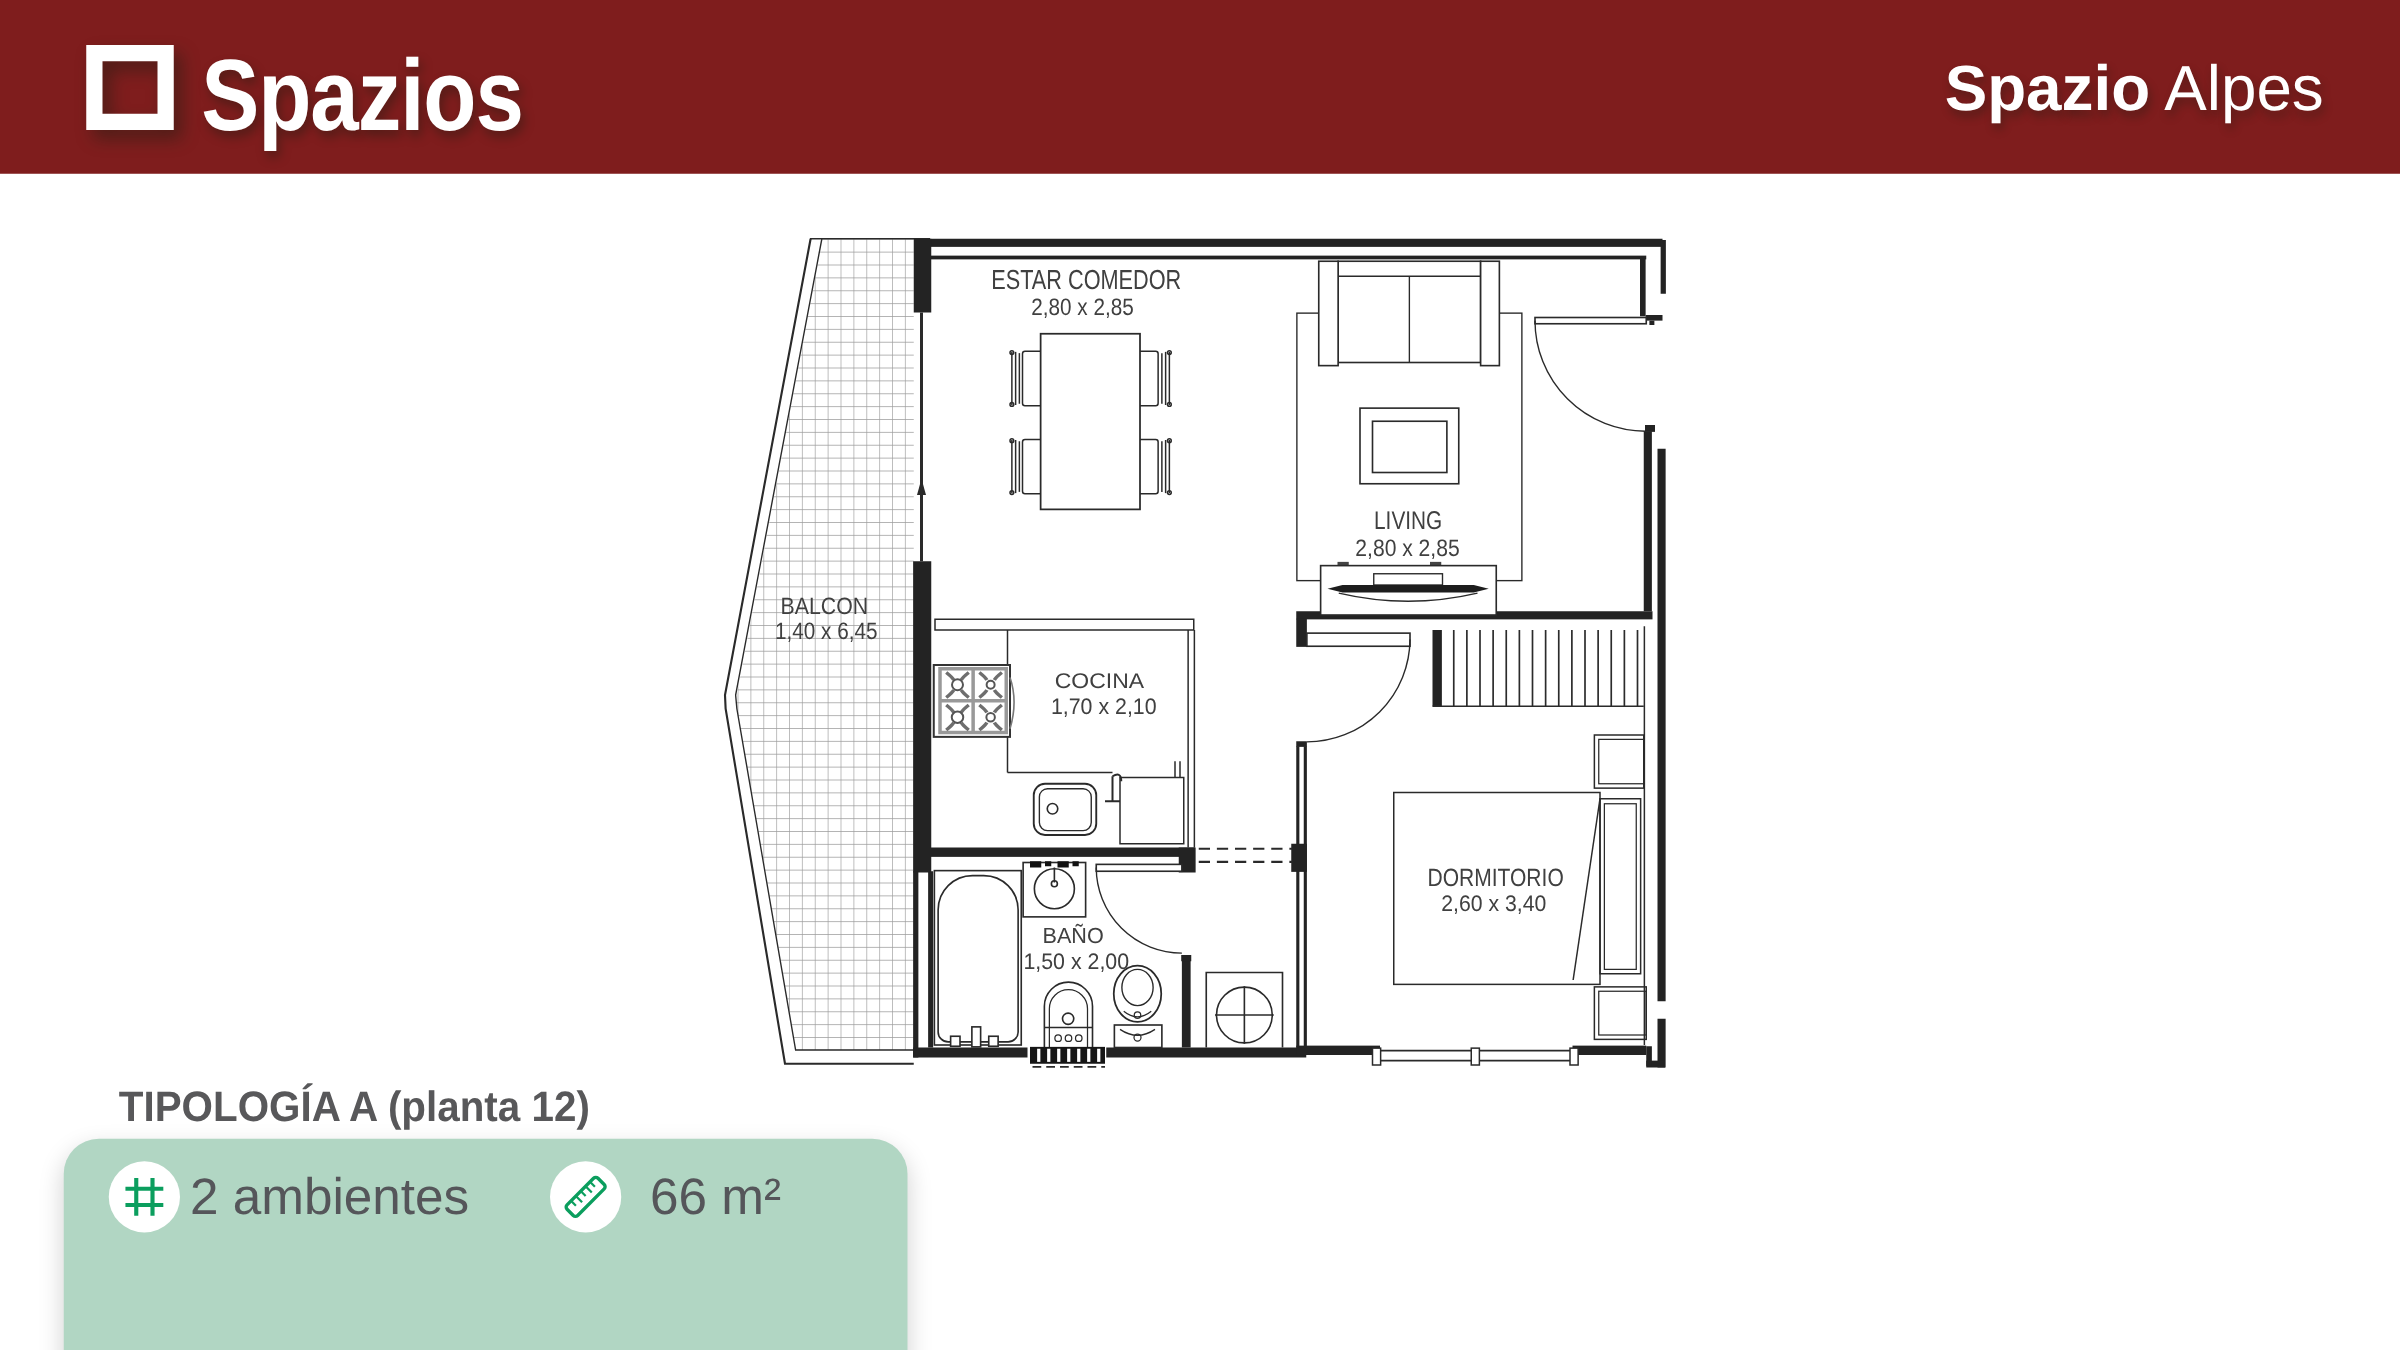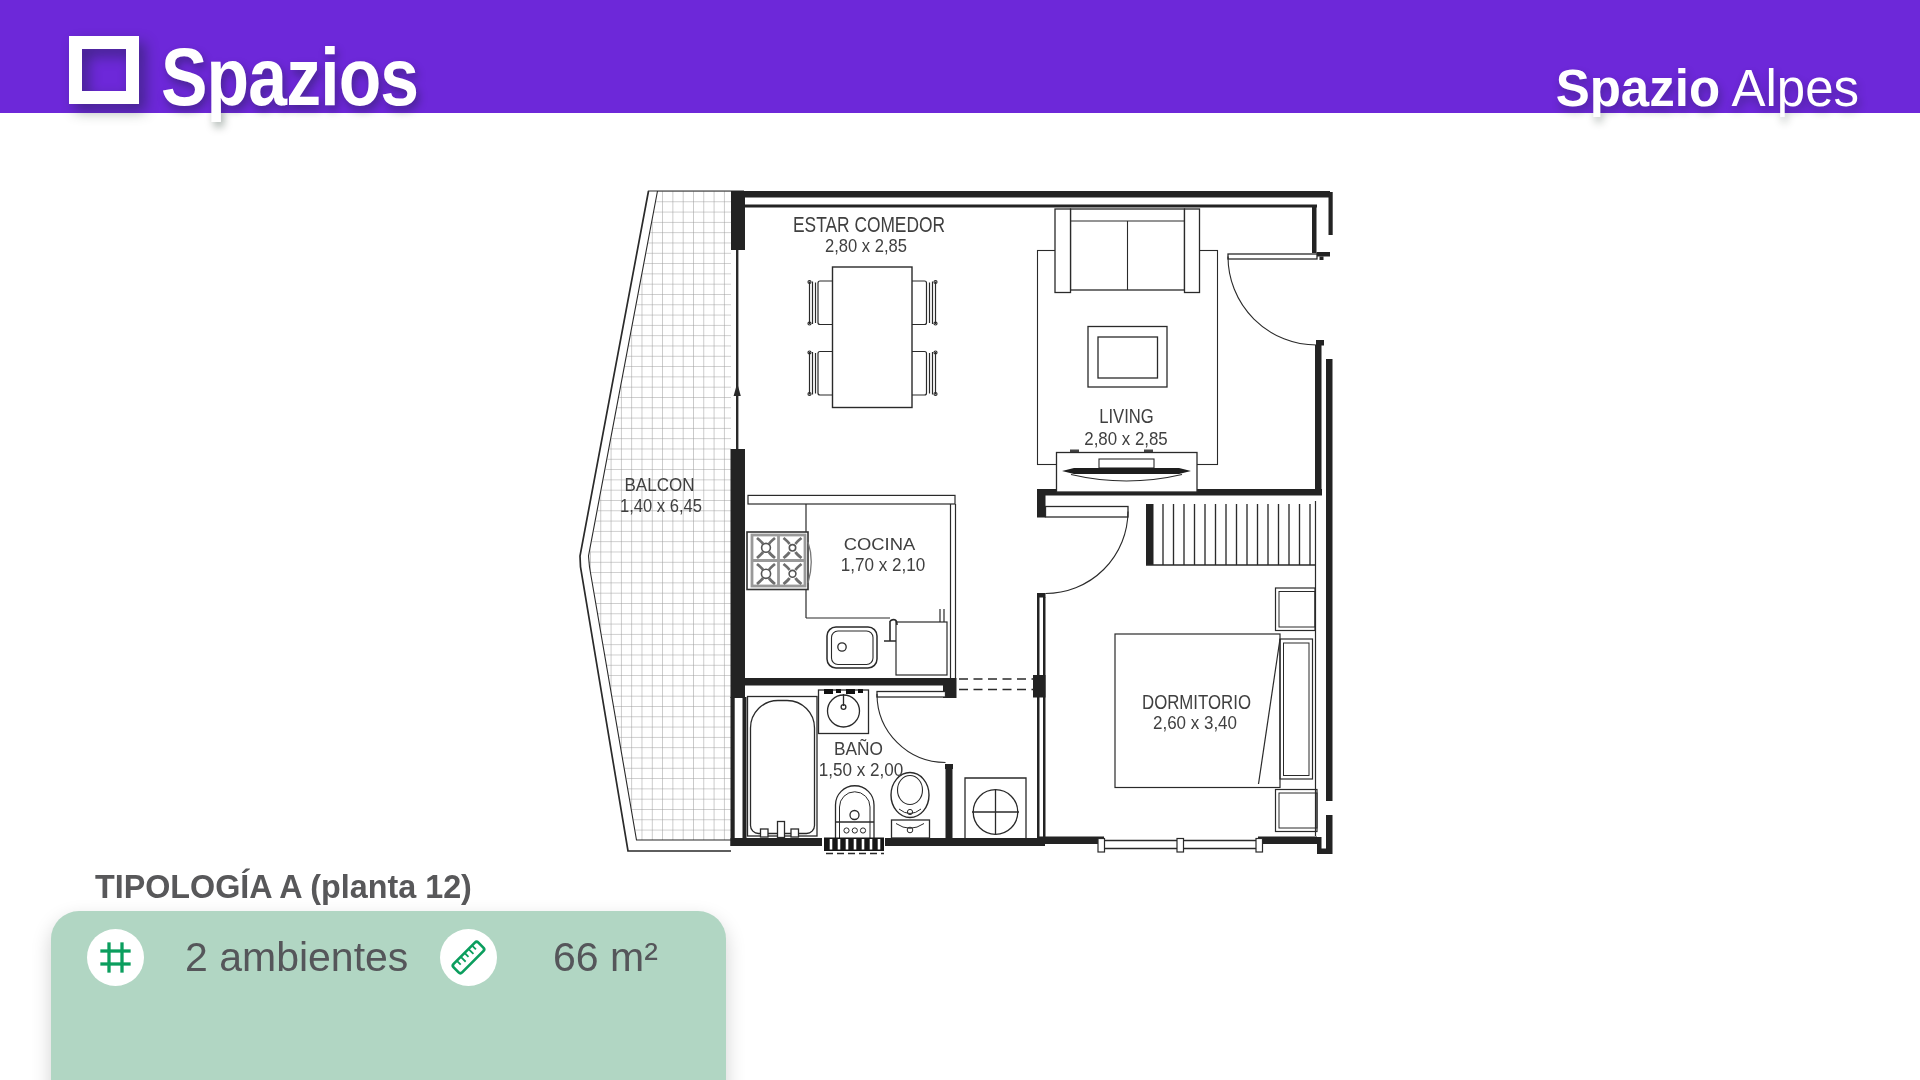--- a/index.html
+++ b/index.html
@@ -1,29 +1,29 @@
 <!DOCTYPE html>
 <html><head>
 <meta charset="utf-8">
 <style>
   html,body{margin:0;padding:0;width:1920px;height:1080px;overflow:hidden;background:#fff;
     font-family:"Liberation Sans", sans-serif;}
   .abs{position:absolute;}
-  #header{position:absolute;left:0;top:0;width:1920px;height:113px;background:#6d28d9;}
+  #header{position:absolute;left:0;top:0;width:1920px;height:139px;background:#7f1d1d;}
   #logo{position:absolute;left:69px;top:36px;width:70px;height:68px;border:13px solid #fff;box-sizing:border-box;filter:drop-shadow(6px 7px 7px rgba(0,30,15,0.4));}
   #brand{position:absolute;left:161px;top:31px;font-size:81px;font-weight:700;color:#fff;text-shadow:3px 5px 9px rgba(0,30,15,0.35);
     letter-spacing:-1px;transform:scaleX(0.86);transform-origin:0 0;}
-  #title{position:absolute;right:61px;top:41px;font-size:51px;color:#fff;white-space:nowrap;text-shadow:2px 5px 8px rgba(0,30,15,0.3);margin-top:18px;}
+  #title{position:absolute;right:61px;top:41px;font-size:51px;color:#fff;white-space:nowrap;text-shadow:2px 5px 8px rgba(0,30,15,0.3);}
   #title b{font-weight:700;}
   #tipo{position:absolute;left:95px;top:867px;font-size:34px;font-weight:700;color:#58585a;
     transform:scaleX(0.95);transform-origin:0 0;white-space:nowrap;}
   #panel{position:absolute;left:51px;top:911px;width:675px;height:220px;background:#b1d6c3;
     border-radius:28px;box-shadow:0 8px 20px rgba(0,0,0,0.18);}
   .circ{position:absolute;width:57px;height:57px;border-radius:50%;background:#fff;}
-  .badgetext{position:absolute;font-size:41px;color:#55565a;white-space:nowrap;margin-left:33px;}
+  .badgetext{position:absolute;font-size:41px;color:#55565a;white-space:nowrap;}
 </style>
 </head>
 <body>
 <div id="header">
   <div id="logo"></div>
   <div id="brand">Spazios</div>
   <div id="title"><b>Spazio</b> Alpes</div>
 </div>
 
 <div id="tipo">TIPOLOGÍA A (planta 12)</div>

